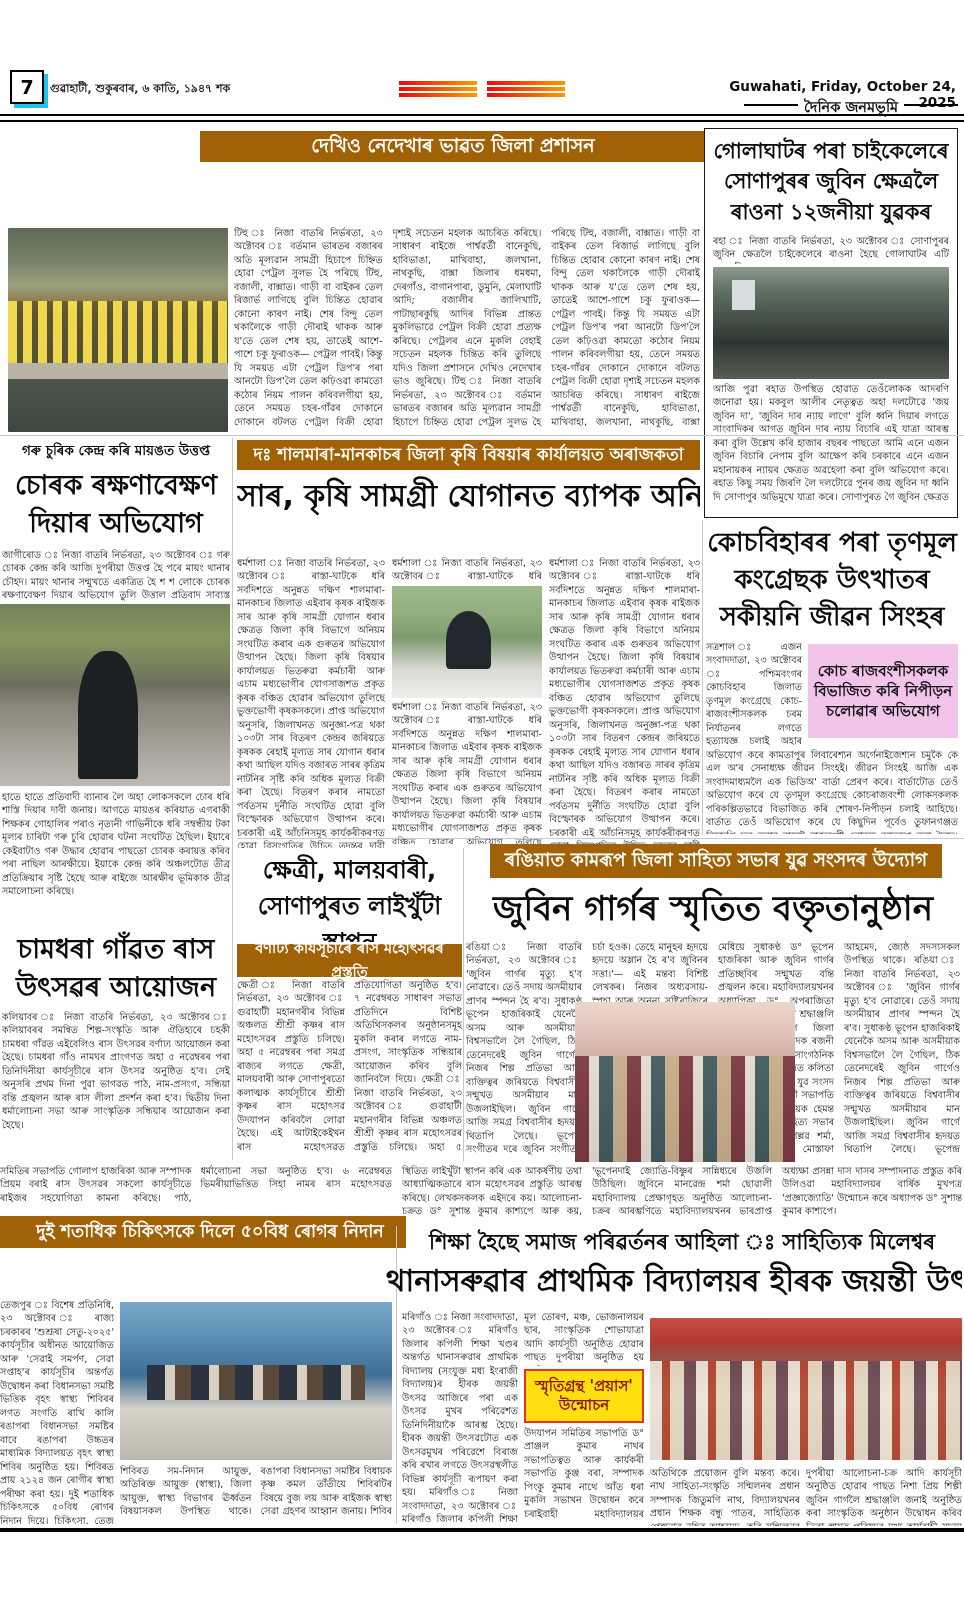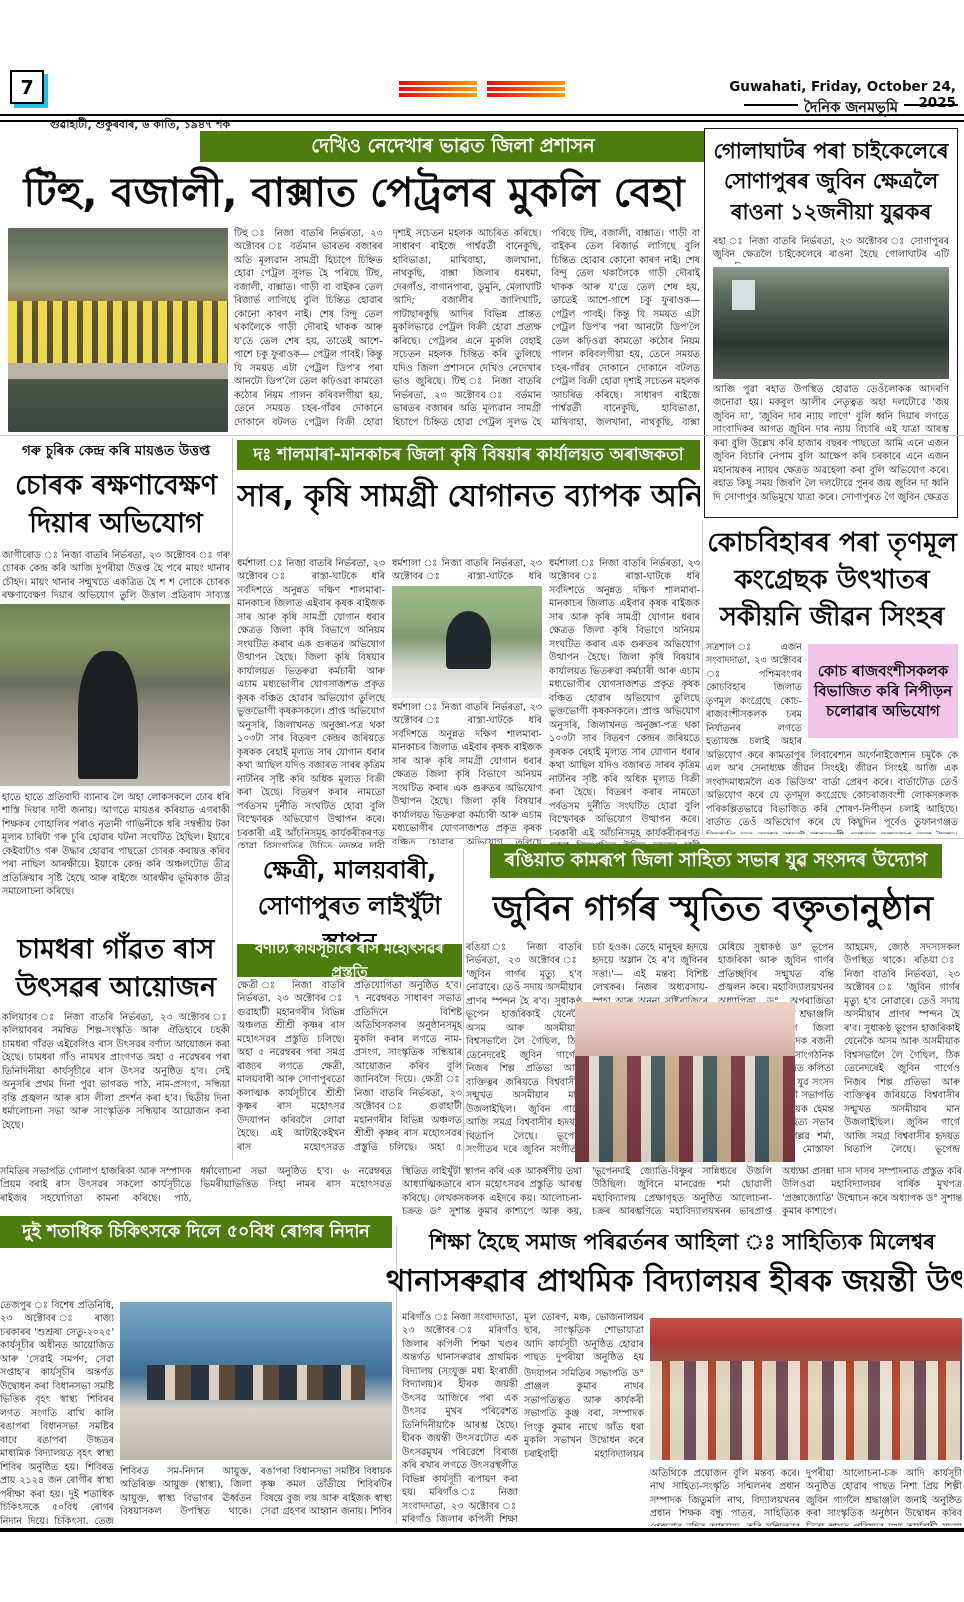--- a/index.html
+++ b/index.html
@@ -4,21 +4,21 @@
 <style>
   html,body{margin:0;padding:0;background:#e8e8e8;}
   #page{position:relative;width:964px;height:1602px;background:#ffffff;margin:0 auto;
         font-family:"DejaVu Sans","Liberation Sans",sans-serif;overflow:hidden;}
   .abs{position:absolute;}
   .bodytxt{font-size:9.5px;line-height:1.42;text-align:justify;color:#151515;overflow:hidden;}
   .cols2{column-count:2;column-gap:9px;}
   .cols3{column-count:3;column-gap:10px;}
   .cols4{column-count:4;column-gap:10px;}
   .hl{font-weight:bold;color:#0c0c0c;text-align:center;overflow:hidden;}
-  .kicker-red{background:#4d7c0f;color:#fff;font-weight:bold;display:flex;align-items:center;justify-content:center;text-align:center;overflow:hidden;}
+  .kicker-red{background:#a16207;color:#fff;font-weight:bold;display:flex;align-items:center;justify-content:center;text-align:center;overflow:hidden;}
   .kicker-black{color:#0c0c0c;font-weight:bold;text-align:center;overflow:hidden;}
   .subhead-red{color:#e60d0e;font-weight:bold;text-align:center;overflow:hidden;}
   .photo{position:absolute;overflow:hidden;border-radius:1px;}
   .hairline-v{width:1px;background:#c9c9c9;}
   .hairline-h{height:1px;background:#c9c9c9;}
   .mast-lines{width:78px;height:16px;display:flex;flex-direction:column;justify-content:space-between;}
   .mast-lines div{height:4px;background:linear-gradient(90deg,#e80b0c,#ff9a00);}
   .rule-double{border-top:2.5px solid #000;border-bottom:2.5px solid #000;height:4px;}
   .paper-rule{flex:1;border-top:2.5px solid #000;height:0;margin-top:8px;}
   .boxed{border:1.5px solid #1a1a1a;background:#fff;}
@@ -48,21 +48,21 @@
   .ph-school{background:linear-gradient(180deg,#c94f43 0%,#b03a33 16%,#8f5a4e 34%,#c9b6a0 54%,#a58a74 76%,#7d6a58 100%);}
   .ph-school .people{position:absolute;left:0;top:30%;width:100%;height:70%;
       background:repeating-linear-gradient(90deg,#efe9dd 0 12px,#b4452f 12px 20px,#e8ddc8 20px 34px,#6c4a56 34px 46px);opacity:.9;}
 </style>
 </head>
 <body>
 
 <div id="page">
 
   <div class="abs" style="left:10px;top:70px;width:30px;height:30px;border:2px solid #000;box-shadow:4px 4px 0 #1fc4e8;display:flex;align-items:center;justify-content:center;font-weight:bold;font-size:19px;">7</div>
-  <div class="abs" style="left:50px;top:80px;width:240px;font-size:11px;font-weight:bold;color:#222;margin-top:36px;">গুৱাহাটী, শুকুৰবাৰ, ৬ কাতি, ১৯৪৭ শক</div>
+  <div class="abs" style="left:50px;top:80px;width:240px;font-size:11px;font-weight:bold;color:#222;">গুৱাহাটী, শুকুৰবাৰ, ৬ কাতি, ১৯৪৭ শক</div>
 
   <div class="abs" style="left:282px;top:62px;width:400px;height:54px;display:flex;align-items:center;justify-content:center;gap:10px;">
     <div class="mast-lines">
         <div></div>
         <div></div>
         <div></div>
       </div>
     <div class="mast-lines">
         <div></div>
         <div></div>
@@ -72,21 +72,20 @@
 
   <div class="abs" style="left:700px;top:78px;width:256px;text-align:right;font-size:13.5px;font-weight:bold;color:#111;">Guwahati, Friday, October 24, 2025</div>
   <div class="abs" style="left:744px;top:96px;width:214px;display:flex;gap:6px;align-items:flex-start;">
     <div class="paper-rule"></div>
     <div style="font-size:14.5px;font-weight:bold;white-space:nowrap;color:#111;">দৈনিক জনমভূমি</div>
     <div class="paper-rule"></div>
   </div>
   <div class="abs rule-double" style="left:0;top:114px;width:964px;"></div>
 
   <div class="abs kicker-red" style="left:200px;top:131px;width:506px;height:31px;font-size:19px;">দেখিও নেদেখাৰ ভাৱত জিলা প্ৰশাসন</div>
-  <div class="abs hl" style="left:2px;top:163px;width:704px;height:58px;font-size:40px;line-height:58px;white-space:nowrap;">টিহু, বজালী, বাক্সাত পেট্ৰলৰ মুকলি বেহা</div>
 
   <div class="photo ph-petrol" style="left:8px;top:228px;width:220px;height:204px;">
     <div class="bottles"></div>
     <div class="ledge"></div>
   </div>
   <div class="abs bodytxt cols3" style="left:234px;top:226px;width:466px;height:206px;">টিহু ঃ নিজা বাতৰি নিৰ্ভৰতা, ২৩ অক্টোবৰ ঃ বৰ্তমান ভাৰতৰ বজাৰৰ অতি মূল্যৱান সামগ্ৰী হিচাপে চিহ্নিত হোৱা পেট্ৰল সুলভ হৈ পৰিছে টিহু, বজালী, বাক্সাত। গাড়ী বা বাইকৰ তেল ৰিজাৰ্ভ লাগিছে বুলি চিন্তিত হোৱাৰ কোনো কাৰণ নাই। শেষ বিন্দু তেল থকালৈকে গাড়ী দৌৰাই থাকক আৰু য'তে তেল শেষ হয়, তাতেই আশে-পাশে চকু ফুৰাওক— পেট্ৰল পাবই। কিন্তু যি সময়ত এটা পেট্ৰল ডিপ'ৰ পৰা আনটো ডিপ'লৈ তেল কঢ়িওৱা কামতো কঠোৰ নিয়ম পালন কৰিবলগীয়া হয়, তেনে সময়ত চহৰ-গাঁৱৰ দোকানে দোকানে বটলত পেট্ৰল বিক্ৰী হোৱা দৃশ্যই সচেতন মহলক আচৰিত কৰিছে। সাধাৰণ ৰাইজে পাৰ্শ্বৱৰ্তী বানেকুছি, হাবিভাঙা, মাখিবাহা, জলখানা, নাথকুছি, বাক্সা জিলাৰ ধমধমা, দেৰগাঁও, বাগানপাৰা, ডুমুনি, মেলাঘাটি আদি; বজালীৰ জালিখাটি, পাটাছাৰকুছি আদিৰ বিভিন্ন প্ৰান্তত মুকলিভাৱে পেট্ৰল বিক্ৰী হোৱা প্ৰত্যক্ষ কৰিছে। পেট্ৰলৰ এনে মুকলি বেহাই সচেতন মহলক চিন্তিত কৰি তুলিছে যদিও জিলা প্ৰশাসনে দেখিও নেদেখাৰ ভাও জুৰিছে। টিহু ঃ নিজা বাতৰি নিৰ্ভৰতা, ২৩ অক্টোবৰ ঃ বৰ্তমান ভাৰতৰ বজাৰৰ অতি মূল্যৱান সামগ্ৰী হিচাপে চিহ্নিত হোৱা পেট্ৰল সুলভ হৈ পৰিছে টিহু, বজালী, বাক্সাত। গাড়ী বা বাইকৰ তেল ৰিজাৰ্ভ লাগিছে বুলি চিন্তিত হোৱাৰ কোনো কাৰণ নাই। শেষ বিন্দু তেল থকালৈকে গাড়ী দৌৰাই থাকক আৰু য'তে তেল শেষ হয়, তাতেই আশে-পাশে চকু ফুৰাওক— পেট্ৰল পাবই। কিন্তু যি সময়ত এটা পেট্ৰল ডিপ'ৰ পৰা আনটো ডিপ'লৈ তেল কঢ়িওৱা কামতো কঠোৰ নিয়ম পালন কৰিবলগীয়া হয়, তেনে সময়ত চহৰ-গাঁৱৰ দোকানে দোকানে বটলত পেট্ৰল বিক্ৰী হোৱা দৃশ্যই সচেতন মহলক আচৰিত কৰিছে। সাধাৰণ ৰাইজে পাৰ্শ্বৱৰ্তী বানেকুছি, হাবিভাঙা, মাখিবাহা, জলখানা, নাথকুছি, বাক্সা জিলাৰ ধমধমা, দেৰগাঁও, বাগানপাৰা, ডুমুনি, মেলাঘাটি আদি; বজালীৰ জালিখাটি, পাটাছাৰকুছি আদিৰ বিভিন্ন প্ৰান্তত মুকলিভাৱে পেট্ৰল বিক্ৰী হোৱা প্ৰত্যক্ষ কৰিছে। পেট্ৰলৰ এনে মুকলি বেহাই সচেতন মহলক চিন্তিত কৰি তুলিছে যদিও জিলা প্ৰশাসনে দেখিও নেদেখাৰ ভাও জুৰিছে।</div>
 
   <div class="abs boxed" style="left:704px;top:128px;width:254px;height:390px;box-sizing:border-box;padding:7px 8px;">
     <div class="hl" style="font-size:21px;line-height:1.45;height:96px;">গোলাঘাটৰ পৰা চাইকেলেৰে সোণাপুৰৰ জুবিন ক্ষেত্ৰলৈ ৰাওনা ১২জনীয়া যুৱকৰ দলৰ</div>
     <div class="bodytxt" style="height:30px;margin-top:2px;">ৰহা ঃ নিজা বাতৰি নিৰ্ভৰতা, ২৩ অক্টোবৰ ঃ সোণাপুৰৰ জুবিন ক্ষেত্ৰলৈ চাইকেলেৰে ৰাওনা হৈছে গোলাঘাটৰ এটি ১২জনীয়া যুৱকৰ দল।</div>
@@ -137,35 +136,36 @@
   <div class="abs bodytxt cols2" style="left:237px;top:978px;width:225px;height:184px;">ক্ষেত্ৰী ঃ নিজা বাতৰি নিৰ্ভৰতা, ২৩ অক্টোবৰ ঃ গুৱাহাটী মহানগৰীৰ বিভিন্ন অঞ্চলত শ্ৰীশ্ৰী কৃষ্ণৰ ৰাস মহোৎসৱৰ প্ৰস্তুতি চলিছে। অহা ৫ নৱেম্বৰৰ পৰা সমগ্ৰ ৰাজ্যৰ লগতে ক্ষেত্ৰী, মালয়বাৰী আৰু সোণাপুৰতো কলাত্মক কাৰ্যসূচীৰে শ্ৰীশ্ৰী কৃষ্ণৰ ৰাস মহোৎসৱ উদযাপন কৰিবলৈ লোৱা হৈছে। এই আটাইকেইখন ৰাস মহোৎসৱত প্ৰতিযোগিতা অনুষ্ঠিত হ'ব। ৭ নৱেম্বৰত সাধাৰণ সভাত প্ৰতিদিনে বিশিষ্ট অতিথিসকলৰ অনুষ্ঠানসমূহ মুকলি কৰাৰ লগতে নাম-প্ৰসংগ, সাংস্কৃতিক সন্ধিয়াৰ আয়োজন কৰিব বুলি জানিবলৈ দিয়ে। ক্ষেত্ৰী ঃ নিজা বাতৰি নিৰ্ভৰতা, ২৩ অক্টোবৰ ঃ গুৱাহাটী মহানগৰীৰ বিভিন্ন অঞ্চলত শ্ৰীশ্ৰী কৃষ্ণৰ ৰাস মহোৎসৱৰ প্ৰস্তুতি চলিছে। অহা ৫ নৱেম্বৰৰ পৰা সমগ্ৰ ৰাজ্যৰ লগতে ক্ষেত্ৰী, মালয়বাৰী আৰু সোণাপুৰতো কলাত্মক কাৰ্যসূচীৰে শ্ৰীশ্ৰী কৃষ্ণৰ ৰাস মহোৎসৱ উদযাপন কৰিবলৈ লোৱা হৈছে। এই আটাইকেইখন ৰাস মহোৎসৱত প্ৰতিযোগিতা অনুষ্ঠিত হ'ব। ৭ নৱেম্বৰত সাধাৰণ সভাত প্ৰতিদিনে বিশিষ্ট অতিথিসকলৰ অনুষ্ঠানসমূহ মুকলি কৰাৰ লগতে নাম-প্ৰসংগ, সাংস্কৃতিক সন্ধিয়াৰ আয়োজন কৰিব বুলি জানিবলৈ দিয়ে।</div>
 
   <div class="abs hl" style="left:466px;top:880px;width:494px;height:56px;font-size:34px;line-height:56px;white-space:nowrap;">জুবিন গাৰ্গৰ স্মৃতিত বক্তৃতানুষ্ঠান</div>
   <div class="abs kicker-red" style="left:490px;top:844px;width:452px;height:34px;font-size:18.5px;">ৰঙিয়াত কামৰূপ জিলা সাহিত্য সভাৰ যুৱ সংসদৰ উদ্যোগ</div>
   <div class="abs bodytxt cols4" style="left:466px;top:940px;width:494px;height:222px;">ৰঙিয়া ঃ নিজা বাতৰি নিৰ্ভৰতা, ২৩ অক্টোবৰ ঃ 'জুবিন গাৰ্গৰ মৃত্যু হ'ব নোৱাৰে। তেওঁ সদায় অসমীয়াৰ প্ৰাণৰ স্পন্দন হৈ ৰ'ব। সুধাকণ্ঠ ভূপেন হাজৰিকাই যেনেকৈ অসম আৰু অসমীয়াক বিশ্বসভালৈ লৈ গৈছিল, ঠিক তেনেদৰেই জুবিন গাৰ্গেও নিজৰ শিল্প প্ৰতিভা আৰু ব্যক্তিত্বৰ জৰিয়তে বিশ্ববাসীৰ সন্মুখত অসমীয়াৰ মান উজলাইছিল। জুবিন গাৰ্গে আজি সমগ্ৰ বিশ্ববাসীৰ হৃদয়ত থিতাপি লৈছে। ভূপেন্দ্ৰ সংগীতৰ দৰে জুবিন সংগীতৰ চৰ্চা হওক। তেহে মানুহৰ হৃদয়ে হৃদয়ে অম্লান হৈ ৰ'ব জুবিনৰ সত্তা।'— এই মন্তব্য বিশিষ্ট লেখকৰ। নিজৰ অধ্যৱসায়-স্পৃহা আৰু অনন্য সৃষ্টিৰাজিৰে এক উজ্জ্বল নক্ষত্ৰ হৈ বিশ্ববাসীৰ মন আকাশত উজলি উঠিছিল। জুবিন প্ৰকৃতিৰ সন্তান। সুধাকণ্ঠৰ গীতৰ ওপৰত ইতিমধ্যে যথেষ্ট আলোচনা হৈছে যদিও জুবিন গাৰ্গৰ গীতি-সাহিত্যৰ বিষয়ে অদ্যাপি বিশেষ আলোচনা হোৱা নাই। বিশিষ্ট অতিথি হিচাপে উপস্থিত থাকি কামৰূপ জিলা সাহিত্য সভাৰ উপ সভাপতি ৰমেশ চন্দ্ৰ মেধিয়ে সুধাকণ্ঠ ড° ভূপেন হাজৰিকা আৰু জুবিন গাৰ্গৰ প্ৰতিচ্ছবিৰ সন্মুখত বন্তি প্ৰজ্বলন কৰে। মহাবিদ্যালয়খনৰ অধ্যাপিকা ড° অপৰাজিতা শৰ্মাই পৰিচালনা কৰা শ্ৰদ্ধাঞ্জলি অনুষ্ঠানত কামৰূপ জিলা সাহিত্য সভাৰ সম্পাদক ৰজনী শইকীয়া, সাংগঠনিক সম্পাদকদ্বয় জয়ন্তজিত কলিতা আৰু আহমদ আলী, যুৱ সংসদ উপ সমিতিৰ কাৰ্যকৰী সভাপতি ৰঞ্জিত মহন্ত, আহ্বায়ক হেমন্ত কলিতা, ৰঙিয়া সাহিত্য সভাৰ সভাপতি পংকজ পল্লৱ শৰ্মা, সম্পাদক চৈয়দ মোস্তাফা আহমেদ, জ্যেষ্ঠ সদস্যসকল উপস্থিত থাকে। ৰঙিয়া ঃ নিজা বাতৰি নিৰ্ভৰতা, ২৩ অক্টোবৰ ঃ 'জুবিন গাৰ্গৰ মৃত্যু হ'ব নোৱাৰে। তেওঁ সদায় অসমীয়াৰ প্ৰাণৰ স্পন্দন হৈ ৰ'ব। সুধাকণ্ঠ ভূপেন হাজৰিকাই যেনেকৈ অসম আৰু অসমীয়াক বিশ্বসভালৈ লৈ গৈছিল, ঠিক তেনেদৰেই জুবিন গাৰ্গেও নিজৰ শিল্প প্ৰতিভা আৰু ব্যক্তিত্বৰ জৰিয়তে বিশ্ববাসীৰ সন্মুখত অসমীয়াৰ মান উজলাইছিল। জুবিন গাৰ্গে আজি সমগ্ৰ বিশ্ববাসীৰ হৃদয়ত থিতাপি লৈছে। ভূপেন্দ্ৰ সংগীতৰ দৰে জুবিন সংগীতৰ চৰ্চা হওক। তেহে মানুহৰ হৃদয়ে হৃদয়ে অম্লান হৈ ৰ'ব জুবিনৰ সত্তা।'— এই মন্তব্য বিশিষ্ট লেখকৰ। নিজৰ অধ্যৱসায়-স্পৃহা আৰু অনন্য সৃষ্টিৰাজিৰে এক উজ্জ্বল নক্ষত্ৰ হৈ বিশ্ববাসীৰ মন আকাশত উজলি উঠিছিল। জুবিন প্ৰকৃতিৰ সন্তান। সুধাকণ্ঠৰ গীতৰ ওপৰত ইতিমধ্যে যথেষ্ট আলোচনা হৈছে যদিও জুবিন গাৰ্গৰ গীতি-সাহিত্যৰ বিষয়ে অদ্যাপি বিশেষ আলোচনা হোৱা নাই। বিশিষ্ট অতিথি হিচাপে উপস্থিত থাকি কামৰূপ জিলা সাহিত্য সভাৰ উপ সভাপতি ৰমেশ চন্দ্ৰ মেধিয়ে সুধাকণ্ঠ ড° ভূপেন হাজৰিকা আৰু জুবিন গাৰ্গৰ প্ৰতিচ্ছবিৰ সন্মুখত বন্তি প্ৰজ্বলন কৰে। মহাবিদ্যালয়খনৰ অধ্যাপিকা ড° অপৰাজিতা শৰ্মাই পৰিচালনা কৰা শ্ৰদ্ধাঞ্জলি অনুষ্ঠানত কামৰূপ জিলা সাহিত্য সভাৰ সম্পাদক ৰজনী শইকীয়া, সাংগঠনিক সম্পাদকদ্বয় জয়ন্তজিত কলিতা আৰু আহমদ আলী, যুৱ সংসদ উপ সমিতিৰ কাৰ্যকৰী সভাপতি ৰঞ্জিত মহন্ত, আহ্বায়ক হেমন্ত কলিতা, ৰঙিয়া সাহিত্য সভাৰ সভাপতি পংকজ পল্লৱ শৰ্মা, সম্পাদক চৈয়দ মোস্তাফা আহমেদ, জ্যেষ্ঠ সদস্যসকল উপস্থিত থাকে।</div>
   <div class="photo ph-zubeen" style="left:575px;top:1002px;width:220px;height:160px;">
       <div class="people"></div>
     </div>
 
   <div class="abs bodytxt cols2" style="left:0;top:1164px;width:392px;height:48px;">সমিতিৰ সভাপতি গোলাপ হাজৰিকা আৰু সম্পাদক প্ৰিয়ম বৰাই ৰাস উৎসৱৰ সকলো কাৰ্যসূচীতে ৰাইজৰ সহযোগিতা কামনা কৰিছে। পাঠ, ধৰ্মালোচনা সভা অনুষ্ঠিত হ'ব। ৬ নৱেম্বৰত ভিমৰীয়াভিত্তিত সিহা নামৰ ৰাস মহোৎসৱত মহোৎসৱৰ সভাপতি আৰু সম্পাদকে উপস্থিত ৰাইজক আকৰ্ষণীয় কাৰ্যসূচীৰ বিষয়ে অৱগত কৰে।</div>
-  <div class="abs kicker-red" style="left:0;top:1216px;width:392px;height:32px;font-size:17.5px;">দুই শতাধিক চিকিৎসকে দিলে ৫০বিধ ৰোগৰ নিদান</div>
+  <div class="abs kicker-red" style="left:0;top:1216px;width:392px;height:32px;font-size:17.5px;padding-left:14px;">দুই শতাধিক চিকিৎসকে দিলে ৫০বিধ ৰোগৰ নিদান</div>
   <div class="abs bodytxt" style="left:0;top:1298px;width:114px;height:226px;">তেজপুৰ ঃ বিশেষ প্ৰতিনিধি, ২৩ অক্টোবৰ ঃ ৰাজ্য চৰকাৰৰ 'শুশ্ৰূষা সেতু-২০২৫' কাৰ্যসূচীৰ অধীনত আয়োজিত আৰু 'সেৱাই সমৰ্পণ, সেৱা সপ্তাহ'ৰ কাৰ্যসূচীৰ অন্তৰ্গত উদ্বোধন কৰা বিধানসভা সমষ্টি ভিত্তিক বৃহৎ স্বাস্থ্য শিবিৰৰ লগত সংগতি ৰাখি কালি ৰঙাপৰা বিধানসভা সমষ্টিৰ বাবে ৰঙাপৰা উচ্চতৰ মাধ্যমিক বিদ্যালয়ত বৃহৎ স্বাস্থ্য শিবিৰ অনুষ্ঠিত হয়। শিবিৰত প্ৰায় ২১২৪ জন ৰোগীৰ স্বাস্থ্য পৰীক্ষা কৰা হয়। দুই শতাধিক চিকিৎসকে ৫০বিধ ৰোগৰ নিদান দিয়ে। চিকিৎসা, তেজ পৰীক্ষা, চকু পৰীক্ষাৰ লগতে বিনামূলীয়া দৰৱ (মডিউলাৰ ঔষধি সেৱা), এটি জেনেৰেল অ' পি ডি, ১০টি বিশেষজ্ঞ অ' পি ডি, জেনেৰেল ডায়েগন'ষ্টিক সেৱা আগবঢ়োৱা হয়। তেজপুৰ ঃ বিশেষ প্ৰতিনিধি, ২৩ অক্টোবৰ ঃ ৰাজ্য চৰকাৰৰ 'শুশ্ৰূষা সেতু-২০২৫' কাৰ্যসূচীৰ অধীনত আয়োজিত আৰু 'সেৱাই সমৰ্পণ, সেৱা সপ্তাহ'ৰ কাৰ্যসূচীৰ অন্তৰ্গত উদ্বোধন কৰা বিধানসভা সমষ্টি ভিত্তিক বৃহৎ স্বাস্থ্য শিবিৰৰ লগত সংগতি ৰাখি কালি ৰঙাপৰা বিধানসভা সমষ্টিৰ বাবে ৰঙাপৰা উচ্চতৰ মাধ্যমিক বিদ্যালয়ত বৃহৎ স্বাস্থ্য শিবিৰ অনুষ্ঠিত হয়। শিবিৰত প্ৰায় ২১২৪ জন ৰোগীৰ স্বাস্থ্য পৰীক্ষা কৰা হয়। দুই শতাধিক চিকিৎসকে ৫০বিধ ৰোগৰ নিদান দিয়ে। চিকিৎসা, তেজ পৰীক্ষা, চকু পৰীক্ষাৰ লগতে বিনামূলীয়া দৰৱ (মডিউলাৰ ঔষধি সেৱা), এটি জেনেৰেল অ' পি ডি, ১০টি বিশেষজ্ঞ অ' পি ডি, জেনেৰেল ডায়েগন'ষ্টিক সেৱা আগবঢ়োৱা হয়।</div>
   <div class="photo ph-health" style="left:120px;top:1302px;width:272px;height:158px;">
       <div class="panel"></div>
     </div>
   <div class="abs bodytxt cols2" style="left:120px;top:1464px;width:272px;height:60px;">শিবিৰত সম-নিদান আয়ুক্ত, অতিৰিক্ত আয়ুক্ত (স্বাস্থ্য), জিলা আয়ুক্ত, স্বাস্থ্য বিভাগৰ ঊৰ্ধ্বতন বিষয়াসকল উপস্থিত থাকে। ৰঙাপৰা বিধানসভা সমষ্টিৰ বিধায়ক কৃষ্ণ কমল তাঁতীয়ে শিবিৰটিৰ বিষয়ে বুজ লয় আৰু ৰাইজক স্বাস্থ্য সেৱা গ্ৰহণৰ আহ্বান জনায়। শিবিৰ পৰিচালনাত স্বাস্থ্য বিভাগৰ কৰ্মচাৰী আৰু স্বেচ্ছাসেৱকে সহায়ৰ হাত আগবঢ়ায়।</div>
 
   <div class="abs hairline-v" style="left:396px;top:1226px;height:298px;"></div>
 
   <div class="abs bodytxt cols3" style="left:402px;top:1164px;width:560px;height:58px;">স্থিতিত লাইখুঁটা স্থাপন কৰি এক আকৰ্ষণীয় তথা আধ্যাত্মিকতাৰে ৰাস মহোৎসৱৰ প্ৰস্তুতি আৰম্ভ কৰিছে। লেখকসকলক এইদৰে কয়। আলোচনা-চক্ৰত ড° সুশান্ত কুমাৰ কাশ্যপে আৰু কয়, 'ভূপেনদাই জ্যোতি-বিষ্ণুৰ সান্নিধ্যৰে উজলি উঠিছিল। জুবিনে মানৱেন্দ্ৰ শৰ্মা ছোৱালী মহাবিদ্যালয় প্ৰেক্ষাগৃহত অনুষ্ঠিত আলোচনা-চক্ৰৰ আৰম্ভণিতে মহাবিদ্যালয়খনৰ ভাৰপ্ৰাপ্ত অধ্যক্ষা প্ৰসন্না দাস দাসৰ সম্পাদনাত প্ৰস্তুত কৰি উলিওৱা মহাবিদ্যালয়ৰ বাৰ্ষিক মুখপত্ৰ 'প্ৰজ্ঞাজ্যোতি' উন্মোচন কৰে অধ্যাপক ড° সুশান্ত কুমাৰ কাশ্যপে।</div>
   <div class="abs kicker-black" style="left:402px;top:1226px;width:560px;height:30px;font-size:21px;">শিক্ষা হৈছে সমাজ পৰিৱৰ্তনৰ আহিলা ঃ সাহিত্যিক মিলেশ্বৰ পাতৰ</div>
   <div class="abs hl" style="left:386px;top:1258px;width:576px;height:46px;font-size:30px;line-height:46px;white-space:nowrap;">থানাসৰুৱাৰ প্ৰাথমিক বিদ্যালয়ৰ হীৰক জয়ন্তী উৎসৱ</div>
   <div class="abs bodytxt" style="left:402px;top:1310px;width:116px;height:214px;">মৰিগাঁও ঃ নিজা সংবাদদাতা, ২৩ অক্টোবৰ ঃ মৰিগাঁও জিলাৰ কপিলী শিক্ষা খণ্ডৰ অন্তৰ্গত থানাসৰুৱাৰ প্ৰাথমিক বিদ্যালয় (সংযুক্ত মধ্য ইংৰাজী বিদ্যালয়)ৰ হীৰক জয়ন্তী উৎসৱ আজিৰে পৰা এক উৎসৱ মুখৰ পৰিৱেশত তিনিদিনীয়াকৈ আৰম্ভ হৈছে। হীৰক জয়ন্তী উৎসৱটোত এক উৎসৱমুখৰ পৰিৱেশে বিৰাজ কৰি ৰখাৰ লগতে উৎসৱস্থলীত বিভিন্ন কাৰ্যসূচী ৰূপায়ণ কৰা হয়। মৰিগাঁও ঃ নিজা সংবাদদাতা, ২৩ অক্টোবৰ ঃ মৰিগাঁও জিলাৰ কপিলী শিক্ষা খণ্ডৰ অন্তৰ্গত থানাসৰুৱাৰ প্ৰাথমিক বিদ্যালয় (সংযুক্ত মধ্য ইংৰাজী বিদ্যালয়)ৰ হীৰক জয়ন্তী উৎসৱ আজিৰে পৰা এক উৎসৱ মুখৰ পৰিৱেশত তিনিদিনীয়াকৈ আৰম্ভ হৈছে। হীৰক জয়ন্তী উৎসৱটোত এক উৎসৱমুখৰ পৰিৱেশে বিৰাজ কৰি ৰখাৰ লগতে উৎসৱস্থলীত বিভিন্ন কাৰ্যসূচী ৰূপায়ণ কৰা হয়।</div>
   <div class="abs" style="left:524px;top:1310px;width:120px;height:214px;">
     <div class="bodytxt" style="height:56px;">মূল তোৰণ, মঞ্চ, ভোজনালয়ৰ ছাৰ, সাংস্কৃতিক শোভাযাত্ৰা আদি কাৰ্যসূচী অনুষ্ঠিত হোৱাৰ পাছত দুপৰীয়া অনুষ্ঠিত হয় মুকলি সভা।</div>
+    <div class="inset-yellow" style="height:54px;margin:3px 0;">স্মৃতিগ্ৰন্থ 'প্ৰয়াস' উন্মোচন</div>
     <div class="bodytxt" style="height:92px;">উদযাপন সমিতিৰ সভাপতি ড° প্ৰাঞ্জল কুমাৰ নাথৰ সভাপতিত্বত আৰু কাৰ্যকৰী সভাপতি কুঞ্জ বৰা, সম্পাদক পিংকু কুমাৰ নাথে আঁত ধৰা মুকলি সভাখন উদ্বোধন কৰে চৰাইবাহী মহাবিদ্যালয়ৰ অধ্যাপকে।</div>
   </div>
   <div class="photo ph-school" style="left:650px;top:1318px;width:312px;height:142px;">
       <div class="people"></div>
     </div>
   <div class="abs bodytxt" style="left:650px;top:1466px;width:150px;height:60px;">অতিথিকে প্ৰয়োজন বুলি মন্তব্য কৰে। নাথ সাহিত্য-সংস্কৃতি সন্মিলনৰ প্ৰধান সম্পাদক জিতুমণি নাথ, বিদ্যালয়খনৰ প্ৰধান শিক্ষক বন্ধু পাতৰ, সাহিত্যিক পেন্সনাৰ নছিৰ আহমেদ, কবি সন্মিলনৰ সাংগঠনিক সম্পাদক উপস্থিত থাকে।</div>
   <div class="abs bodytxt" style="left:806px;top:1466px;width:156px;height:60px;">দুপৰীয়া আলোচনা-চক্ৰ আদি কাৰ্যসূচী অনুষ্ঠিত হোৱাৰ পাছত নিশা প্ৰিয় শিল্পী জুবিন গাৰ্গলৈ শ্ৰদ্ধাঞ্জলি জনাই অনুষ্ঠিত কৰা সাংস্কৃতিক অনুষ্ঠান উদ্বোধন কৰিব তিৱা স্বায়ত্ত পৰিষদৰ মুখ্য কাৰ্যবাহী সদস্য জীৱন চন্দ্ৰ কোঁৱৰে।</div>
 
   <div class="abs" style="left:0;top:1528px;width:964px;height:4px;background:#000;"></div>
 

